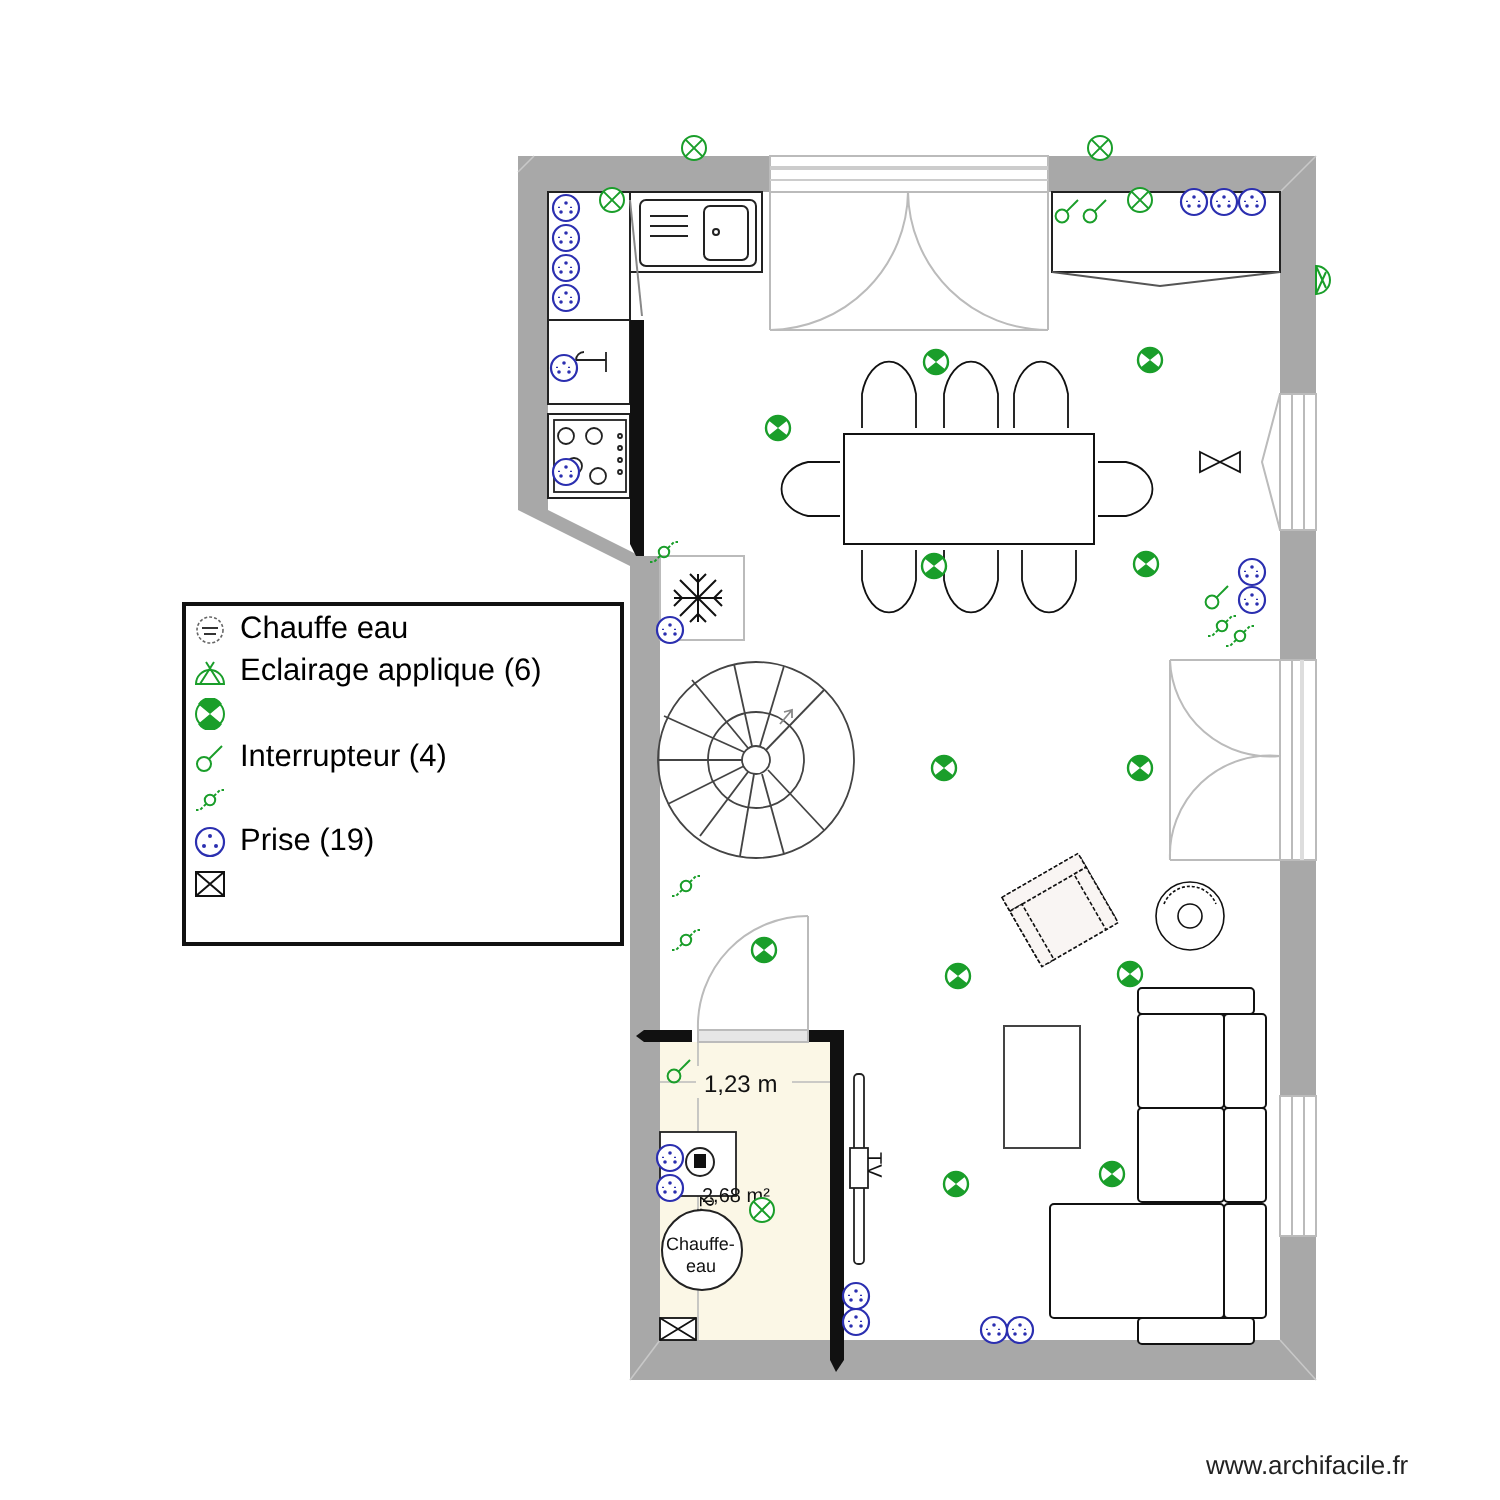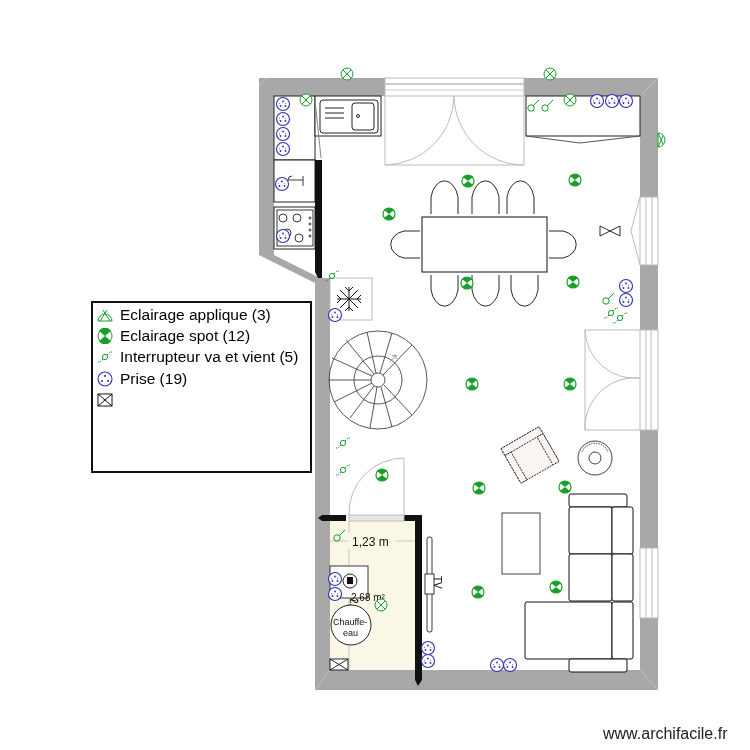--- a/index.html
+++ b/index.html
@@ -1,21 +1,21 @@
 <!DOCTYPE html>
 <html><head>
 <meta charset="utf-8">
 <style>
   html,body{margin:0;padding:0;background:#ffffff;}
   body{width:750px;height:750px;position:relative;overflow:hidden;font-family:"Liberation Sans",sans-serif;}
   #plan{position:absolute;left:0;top:0;width:750px;height:750px;}
   .legend{position:absolute;left:91px;top:301px;width:221px;height:172px;border:2px solid #111;background:#fff;box-sizing:border-box;padding:1px 0 0 3px;}
   .legend-row{display:flex;align-items:center;height:21.3px;font-size:15.5px;color:#000;white-space:nowrap;}
   .legend-icon{width:18px;height:18px;margin-right:6px;flex:0 0 18px;display:flex;align-items:center;justify-content:center;}
-  .watermark{position:absolute;left:603px;top:725px;font-size:16px;color:#222;}
+  .watermark{position:absolute;left:603px;top:725px;font-size:13px;color:#222;}
   .dim-label{font-family:"Liberation Sans",sans-serif;}
 </style>
 </head>
 <body>
 
 <svg id="plan" viewBox="0 0 750 750" xmlns="http://www.w3.org/2000/svg">
   <defs>
     <g id="spot">
       <circle r="6" fill="#fff" stroke="#1a9e2a" stroke-width="1.2"></circle>
       <path d="M-5,-4 L5,-4 L0,0 Z M-5,4 L5,4 L0,0 Z" fill="#1a9e2a"></path>
@@ -317,44 +317,60 @@
     <use href="#vv" x="343" y="470"></use>
     <use href="#vv" x="611" y="313"></use>
     <use href="#vv" x="620" y="318"></use>
   </g>
 </svg>
 
 <div class="legend">
   <div class="legend-row">
     <span class="legend-icon">
       <svg width="16" height="16" viewBox="0 0 16 16">
+          <circle cx="8" cy="8" r="6.5" fill="none" stroke="#666" stroke-width="0.8" stroke-dasharray="1.5,1"></circle>
+          <path d="M4,7 L12,7 M5,10 L11,10" stroke="#333" stroke-width="1"></path>
+        </svg>
+    </span>
+    <span>Chauffe eau</span>
+  </div>
+  <div class="legend-row">
+    <span class="legend-icon">
+      <svg width="16" height="16" viewBox="0 0 16 16">
           <path d="M1,14 A7,7 0 0 1 15,14 Z" fill="none" stroke="#1a9e2a" stroke-width="1"></path>
           <path d="M3,14 L10,3 M13,14 L6,3" stroke="#1a9e2a" stroke-width="1"></path>
         </svg>
     </span>
-    <span>Eclairage applique (3)</span>
+    <span>Eclairage applique (6)</span>
   </div>
   <div class="legend-row">
     <span class="legend-icon">
       <svg width="16" height="16" viewBox="0 0 16 16">
           <circle cx="8" cy="8" r="7" fill="#fff" stroke="#1a9e2a" stroke-width="1"></circle>
           <path d="M2,3 L14,3 L8,8 Z M2,13 L14,13 L8,8 Z" fill="#1a9e2a"></path>
           <path d="M2,3 A7,7 0 0 1 14,3 Z M2,13 A7,7 0 0 0 14,13 Z" fill="#1a9e2a"></path>
         </svg>
     </span>
-    <span>Eclairage spot (12)</span>
+  </div>
+  <div class="legend-row">
+    <span class="legend-icon">
+      <svg width="16" height="16" viewBox="0 0 16 16">
+          <circle cx="5" cy="11" r="3.5" fill="none" stroke="#1a9e2a" stroke-width="1"></circle>
+          <path d="M7.5,8.5 L14,2" stroke="#1a9e2a" stroke-width="1"></path>
+        </svg>
+    </span>
+    <span>Interrupteur (4)</span>
   </div>
   <div class="legend-row">
     <span class="legend-icon">
       <svg width="16" height="16" viewBox="0 0 16 16">
           <circle cx="8" cy="8" r="2.6" fill="none" stroke="#1a9e2a" stroke-width="1"></circle>
           <path d="M10,6 L13,3 L15,3 M6,10 L3,13 L1,13" fill="none" stroke="#1a9e2a" stroke-width="1" stroke-dasharray="1.5,1"></path>
         </svg>
     </span>
-    <span>Interrupteur va et vient (5)</span>
   </div>
   <div class="legend-row">
     <span class="legend-icon">
       <svg width="16" height="16" viewBox="0 0 16 16">
           <circle cx="8" cy="8" r="7" fill="none" stroke="#2b2fb0" stroke-width="1.1"></circle>
           <circle cx="8" cy="5" r="1" fill="#2b2fb0"></circle>
           <circle cx="5" cy="10" r="1" fill="#2b2fb0"></circle>
           <circle cx="11" cy="10" r="1" fill="#2b2fb0"></circle>
         </svg>
     </span>

